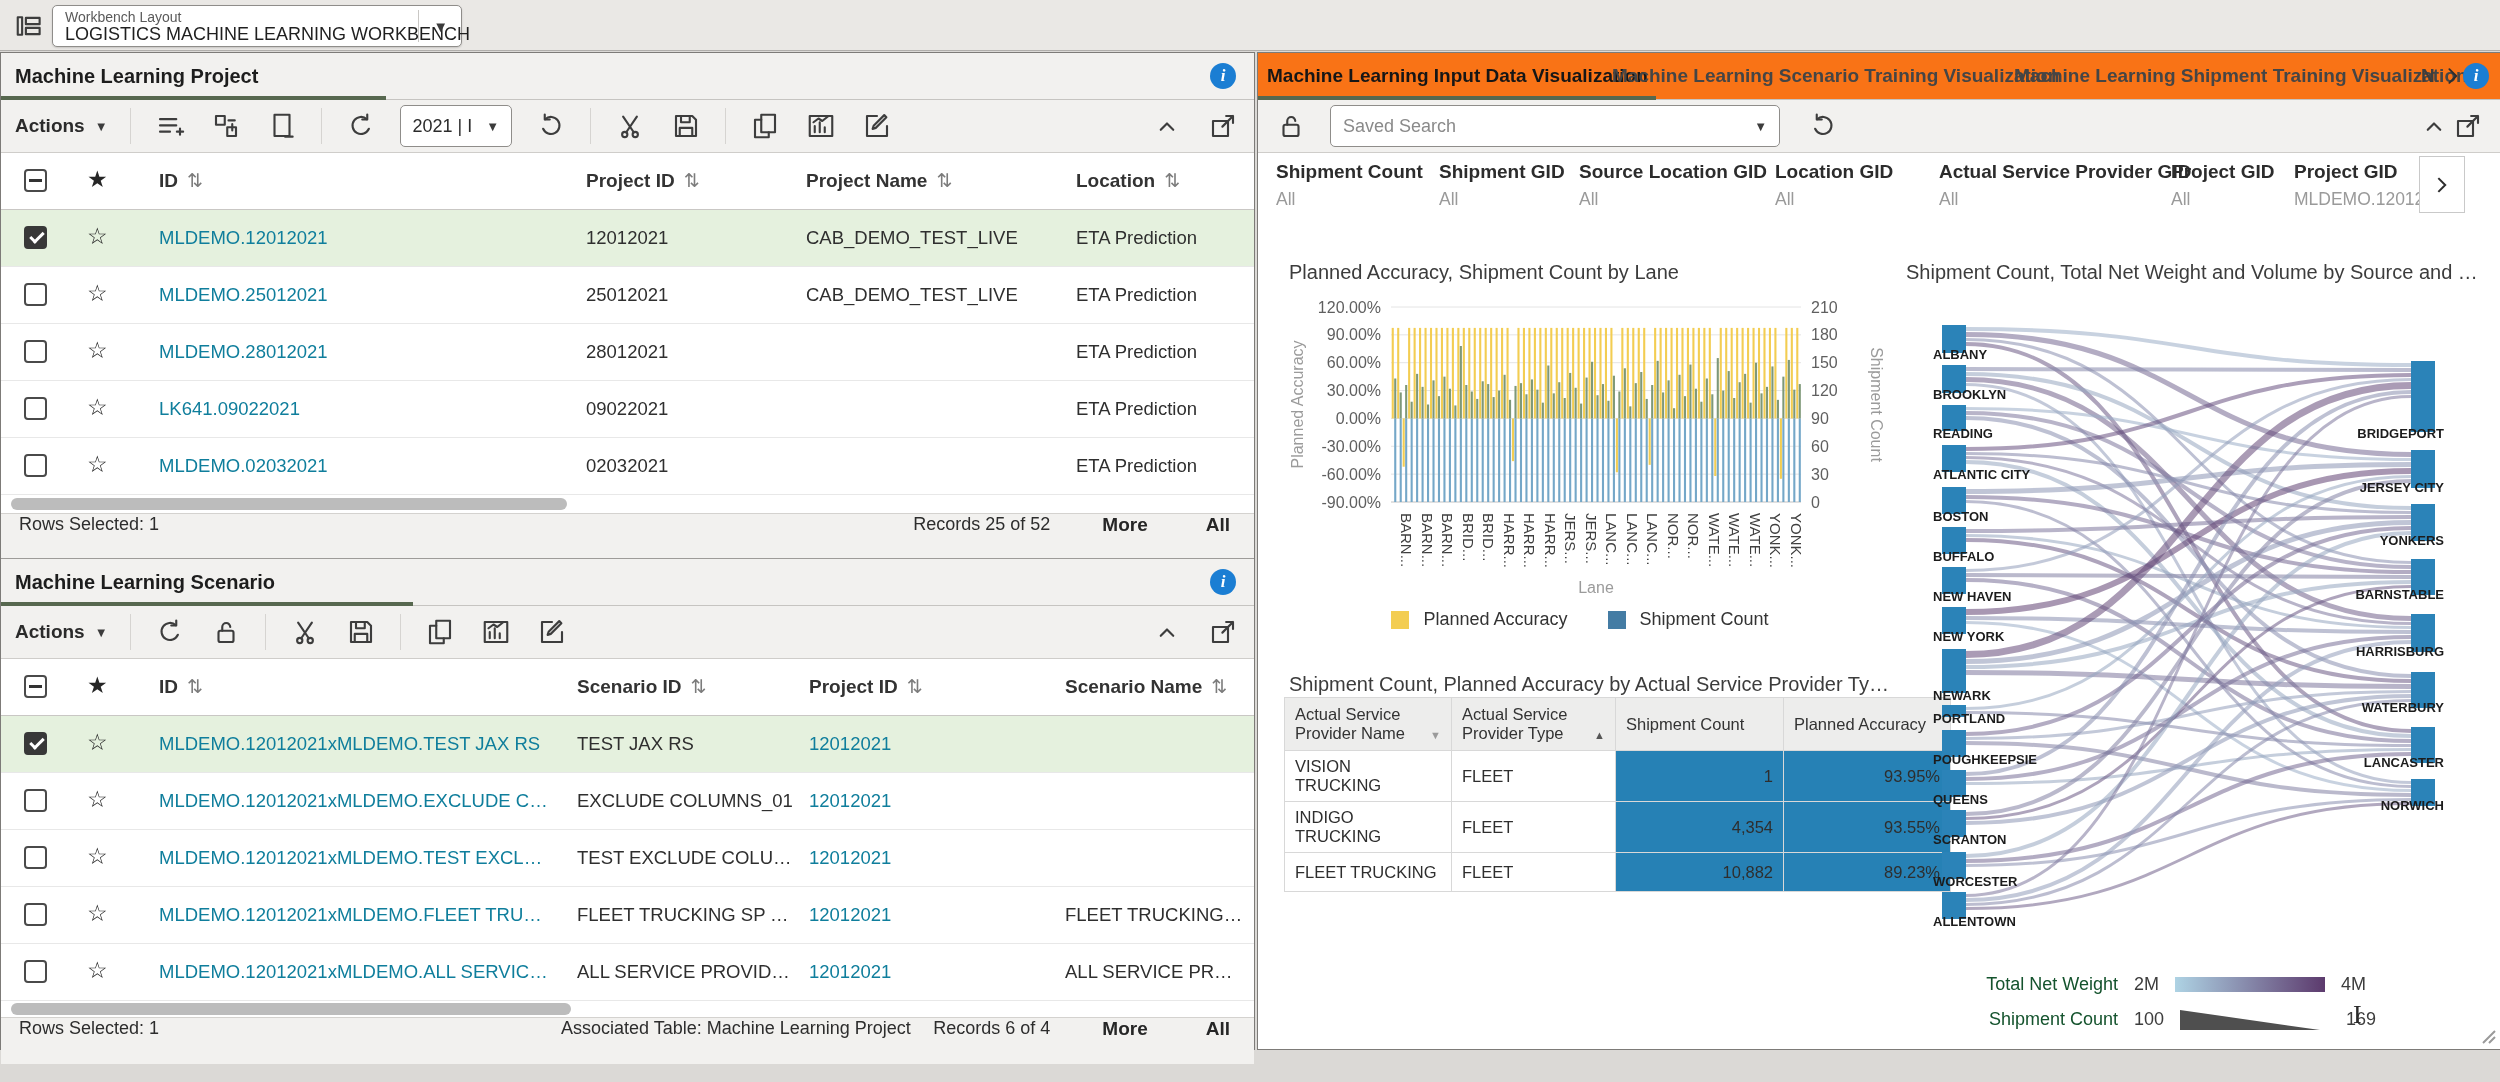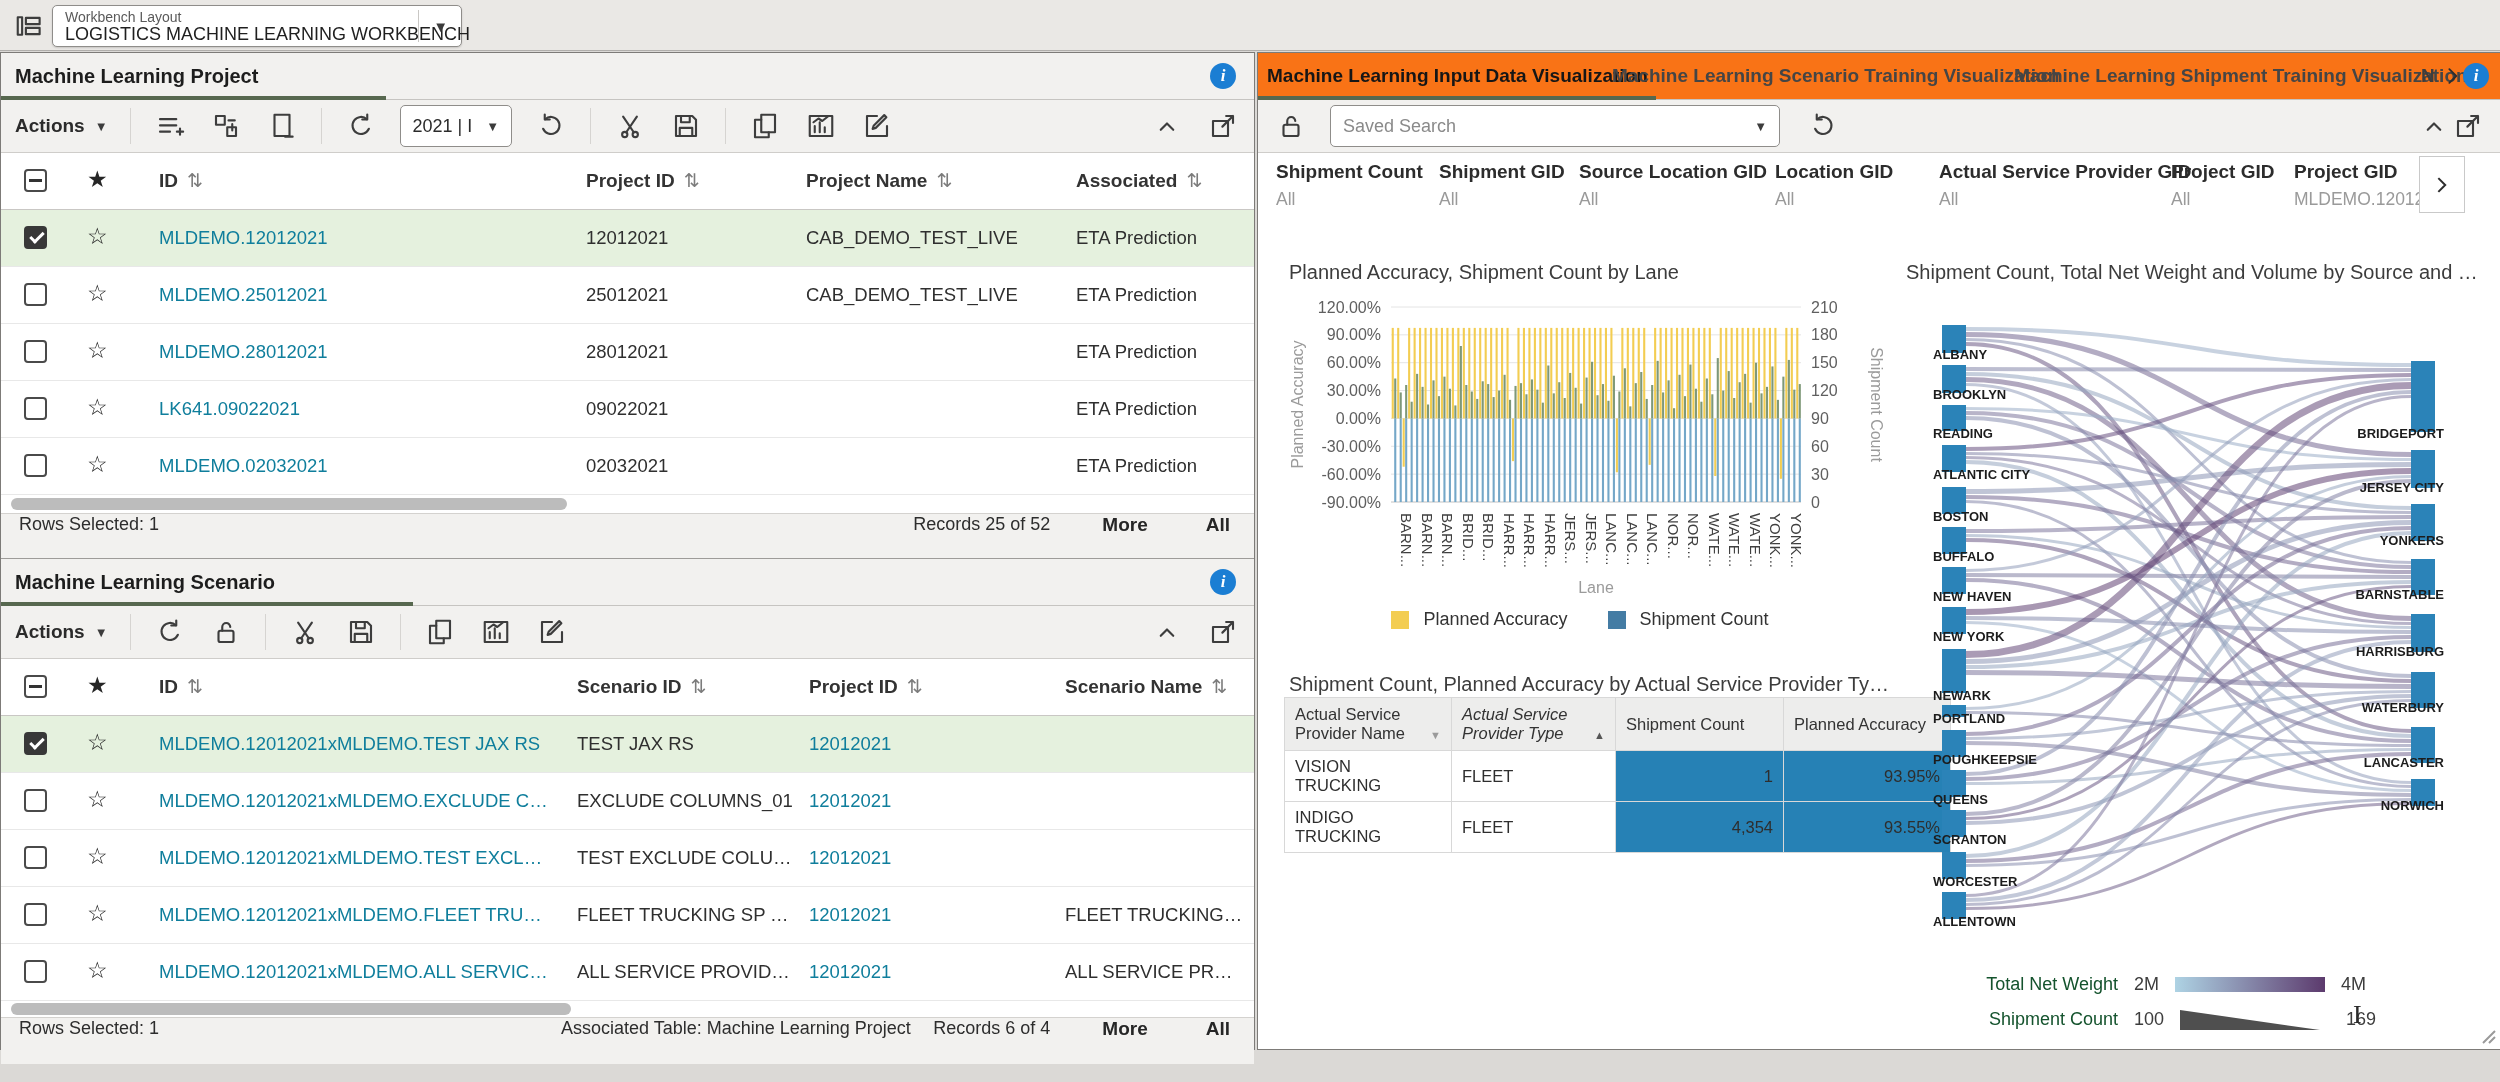--- a/index.html
+++ b/index.html
@@ -240,21 +240,21 @@
             <use href="#sym-expand"></use>
           </svg>
         </div>
     </div>
     <div id="p1-header" class="lt-header">
         <div class="cb indet"></div>
         <div class="star">★</div>
         <div class="hcell" style="left: 158px;"><span>ID</span><span class="sortg">⇅</span></div>
         <div class="hcell" style="left: 585px;"><span>Project ID</span><span class="sortg">⇅</span></div>
         <div class="hcell" style="left: 805px;"><span>Project Name</span><span class="sortg">⇅</span></div>
-        <div class="hcell" style="left: 1075px;"><span>Associated</span><span class="sortg">⇅</span></div>
+        <div class="hcell" style="left: 1075px;"><span>Location</span><span class="sortg">⇅</span></div>
       </div>
     <div id="p1-rows">
         <div class="lt-row sel">
           <div class="cb checked"></div>
           <div class="star">☆</div>
           <div class="dcell link" style="left: 158px; max-width: 400px;">MLDEMO.12012021</div>
           <div class="dcell" style="left: 585px; max-width: 200px;">12012021</div>
           <div class="dcell" style="left: 805px; max-width: 250px;">CAB_DEMO_TEST_LIVE</div>
           <div class="dcell" style="left: 1075px; max-width: 165px;">ETA Prediction</div>
         </div>
@@ -775,37 +775,43 @@
           <span class="lsq" style="background: rgb(68, 124, 164);"></span>
           <span style="margin-right: 26px;">Shipment Count</span>
         </div>
 
       <div class="chart-title" style="left:31px;top:459px;max-width:600px">Shipment Count, Planned Accuracy by Actual Service Provider Type...</div>
       <div class="abs" style="left:26px;top:483px">
         <table class="ptab" id="ptab">
             <thead>
               <tr>
                 <th style="width: 146px;"><span>Actual Service Provider Name</span><span class="scar" style="color: rgb(154, 154, 154);">▼</span></th>
-                <th style="width: 143px; font-style: italic;"><span>Actual Service Provider Type</span><span class="scar" style="color: rgb(85, 85, 85);">▲</span></th>
+                <th style="width: 143px;"><span>Actual Service Provider Type</span><span class="scar" style="color: rgb(85, 85, 85);">▲</span></th>
                 <th style="width: 147px;"><span>Shipment Count</span></th>
                 <th style="width: 146px;"><span>Planned Accuracy</span></th>
               </tr>
             </thead>
             <tbody>
               <tr>
                 <td>VISION TRUCKING</td>
                 <td>FLEET</td>
                 <td class="num">1</td>
                 <td class="num">93.95%</td>
               </tr>
               <tr>
                 <td>INDIGO TRUCKING</td>
                 <td>FLEET</td>
                 <td class="num">4,354</td>
                 <td class="num">93.55%</td>
+              </tr>
+              <tr>
+                <td>FLEET TRUCKING</td>
+                <td>FLEET</td>
+                <td class="num">10,882</td>
+                <td class="num">89.23%</td>
               </tr>
             </tbody>
           </table>
       </div>
 
       <div class="chart-title" style="left:648px;top:47px;width:578px">Shipment Count, Total Net Weight and Volume by Source and Desti...</div>
       <svg id="sankey" class="abs" style="left:663px;top:107px" width="560" height="660">
           <path d="M45,8 C 267.5,8 267.5,44 490,44" stroke="rgb(154,173,198)" stroke-width="4" fill="none" opacity="0.55"></path>
           <path d="M45,13.5 C 267.5,13.5 267.5,133.5 490,133.5" stroke="rgb(117,104,145)" stroke-width="5" fill="none" opacity="0.55"></path>
           <path d="M45,18.5 C 267.5,18.5 267.5,241.5 490,241.5" stroke="rgb(137,142,174)" stroke-width="3" fill="none" opacity="0.55"></path>

